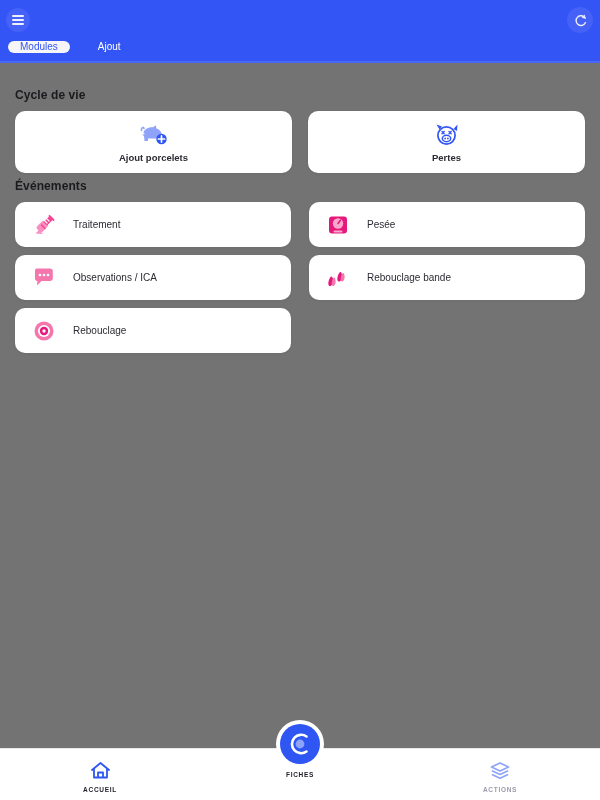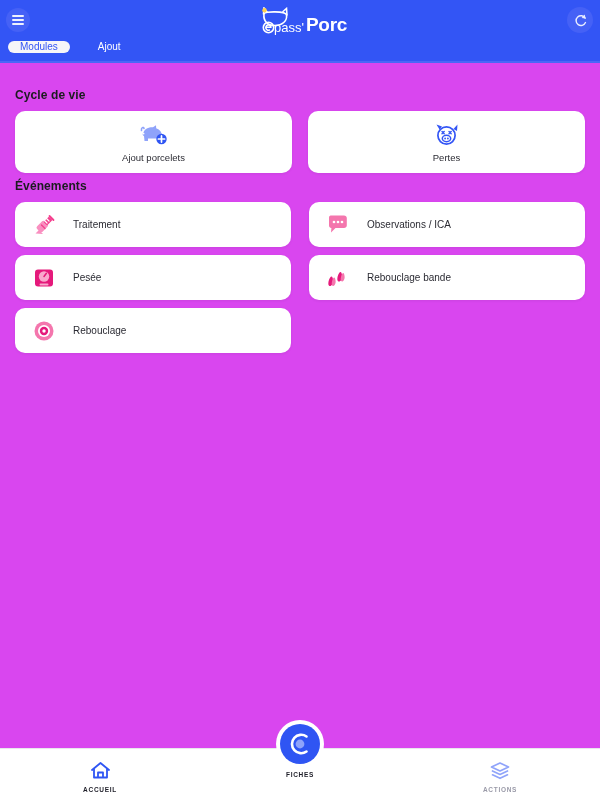--- a/index.html
+++ b/index.html
@@ -115,39 +115,40 @@
     background: #f6f6f8;
     color: #3355f5;
   }
 
   
   .content {
     position: absolute;
     top: 63px; left: 0;
     width: 600px;
     bottom: 52px;
-    background: #d946ef;
+    background: #737373;
     padding: 0 15px;
     overflow: hidden;
   }
 
   .section-title {
     font-size: 12px;
     font-weight: bold;
     color: #1b1b1f;
     margin-top: 25px;
     margin-bottom: 9px;
     letter-spacing: 0.1px;
   }
   .section-title.second { margin-top: 6px; }
 
   
   .cycle-grid {
     display: flex;
     gap: 16px;
+    font-weight: bold;
   }
   .cycle-card {
     flex: 1;
     height: 62px;
     background: #ffffff;
     border-radius: 10px;
     box-shadow: 0 1px 3px rgba(32,33,48,0.07);
     display: flex;
     flex-direction: column;
     align-items: center;
@@ -270,37 +271,20 @@
 <div class="header">
 
   <div class="menu-button">
     <span class="bars">
         <i></i>
         <i></i>
         <i></i>
       </span>
   </div>
 
-  <div class="brand">
-    <div class="brand-mark">
-      <svg width="52" height="30" viewBox="0 0 52 30">
-
-        <path d="M14 5 L11 1 L10.5 7" stroke="#ffffff" stroke-width="1.6" fill="none" stroke-linecap="round"></path>
-        <path d="M30 4.5 L33.5 1.5 L34 8" stroke="#ffffff" stroke-width="1.6" fill="none" stroke-linecap="round"></path>
-        <path d="M11 7 C11 4, 33 4, 33.5 8 C34.5 14, 29 18.5, 22 18.5 C15 18.5, 10 14.5, 11 7 Z" stroke="#ffffff" stroke-width="1.6" fill="none" stroke-linejoin="round"></path>
-        <circle cx="11.5" cy="3.2" r="2.2" fill="#ffd24d"></circle>
-
-        <circle cx="15.5" cy="20.5" r="5.2" fill="none" stroke="#ffffff" stroke-width="1.6"></circle>
-        <path d="M13 20.2 L18 20.2 M18 20.2 A2.6 2.6 0 1 0 16.4 23" stroke="#ffffff" stroke-width="1.6" fill="none" stroke-linecap="round"></path>
-
-        <text x="21" y="25" font-family="'Liberation Sans', sans-serif" font-size="13" fill="#ffffff">pass'</text>
-      </svg>
-    </div>
-    <span class="brand-porc">Porc</span>
-  </div>
 
   <div class="refresh-button">
     <svg width="15" height="15" viewBox="0 0 16 16">
       <path d="M13 5.5 A5.2 5.2 0 1 0 13.3 10.2" stroke="#e9edff" stroke-width="1.5" fill="none" stroke-linecap="round"></path>
       <path d="M12.6 1.7 L13.3 5.9 L9.2 5.2 Z" fill="#e9edff"></path>
     </svg>
   </div>
 
   <div class="tabs">
     <div class="tab active">Modules</div>
@@ -361,40 +345,40 @@
           <path d="M17.5 3 L21.5 7" stroke="#f43f8e" stroke-width="1.8" stroke-linecap="round"></path>
           <path d="M14.5 5.5 L17 8 M12.5 7.5 L15 10" stroke="#ffffff" stroke-width="1.2" stroke-linecap="round"></path>
           <path d="M9.5 12 L13 15.5" stroke="#f43f8e" stroke-width="1.2" stroke-linecap="round"></path>
         </svg>
       </div>
       <div class="event-label">Traitement</div>
     </div>
 
     <div class="event-card">
       <div class="event-icon">
+        <svg width="22" height="22" viewBox="0 0 22 22">
+          <rect x="2" y="2.5" width="18" height="17" rx="3" fill="#e5197b"></rect>
+          <circle cx="11" cy="9.5" r="5.2" fill="#f9a8cd"></circle>
+          <path d="M11 9.5 L13.4 6.3" stroke="#e5197b" stroke-width="1.5" stroke-linecap="round"></path>
+          <rect x="6.5" y="16.5" width="9" height="2" rx="1" fill="#f9a8cd"></rect>
+        </svg>
+      </div>
+      <div class="event-label">Pesée</div>
+    </div>
+
+    <div class="event-card">
+      <div class="event-icon">
         <svg width="24" height="22" viewBox="0 0 24 22">
           <path d="M3 3.5 C3 2, 4 1.5, 5.5 1.5 L18 1.5 C19.6 1.5, 20.8 2.4, 20.8 4 L20.8 11.5 C20.8 13, 19.6 14, 18 14 L9.5 14 L5 18.5 L5.4 14 C4 13.8, 3 12.9, 3 11.5 Z" fill="#f476ad"></path>
           <circle cx="8" cy="8" r="1.35" fill="#ffffff"></circle>
           <circle cx="12" cy="8" r="1.35" fill="#ffffff"></circle>
           <circle cx="16" cy="8" r="1.35" fill="#ffffff"></circle>
         </svg>
       </div>
       <div class="event-label">Observations / ICA</div>
-    </div>
-
-    <div class="event-card">
-      <div class="event-icon">
-        <svg width="22" height="22" viewBox="0 0 22 22">
-          <rect x="2" y="2.5" width="18" height="17" rx="3" fill="#e5197b"></rect>
-          <circle cx="11" cy="9.5" r="5.2" fill="#f9a8cd"></circle>
-          <path d="M11 9.5 L13.4 6.3" stroke="#e5197b" stroke-width="1.5" stroke-linecap="round"></path>
-          <rect x="6.5" y="16.5" width="9" height="2" rx="1" fill="#f9a8cd"></rect>
-        </svg>
-      </div>
-      <div class="event-label">Pesée</div>
     </div>
 
     <div class="event-card">
       <div class="event-icon">
         <svg width="24" height="22" viewBox="0 0 24 22">
           <path d="M4 19 C2.2 19, 2 16.5, 2.8 13.5 C3.4 11.2, 4.6 9.5, 5.5 9.5 C6.4 9.5, 7 11.2, 7.2 13.5 C7.5 16.5, 5.8 19, 4 19 Z" fill="#e5197b"></path>
           <path d="M7 19 C5.6 19, 5.4 16.8, 6.1 14 C6.6 12, 7.5 10.6, 8.2 10.6 C8.9 10.6, 9.4 12, 9.6 14 C9.9 16.8, 8.4 19, 7 19 Z" fill="#f476ad"></path>
           <path d="M13 14.5 C11.2 14.5, 11 12, 11.8 9 C12.4 6.7, 13.6 5, 14.5 5 C15.4 5, 16 6.7, 16.2 9 C16.5 12, 14.8 14.5, 13 14.5 Z" fill="#e5197b"></path>
           <path d="M16 14.5 C14.6 14.5, 14.4 12.3, 15.1 9.5 C15.6 7.5, 16.5 6.1, 17.2 6.1 C17.9 6.1, 18.4 7.5, 18.6 9.5 C18.9 12.3, 17.4 14.5, 16 14.5 Z" fill="#f476ad"></path>
         </svg>

